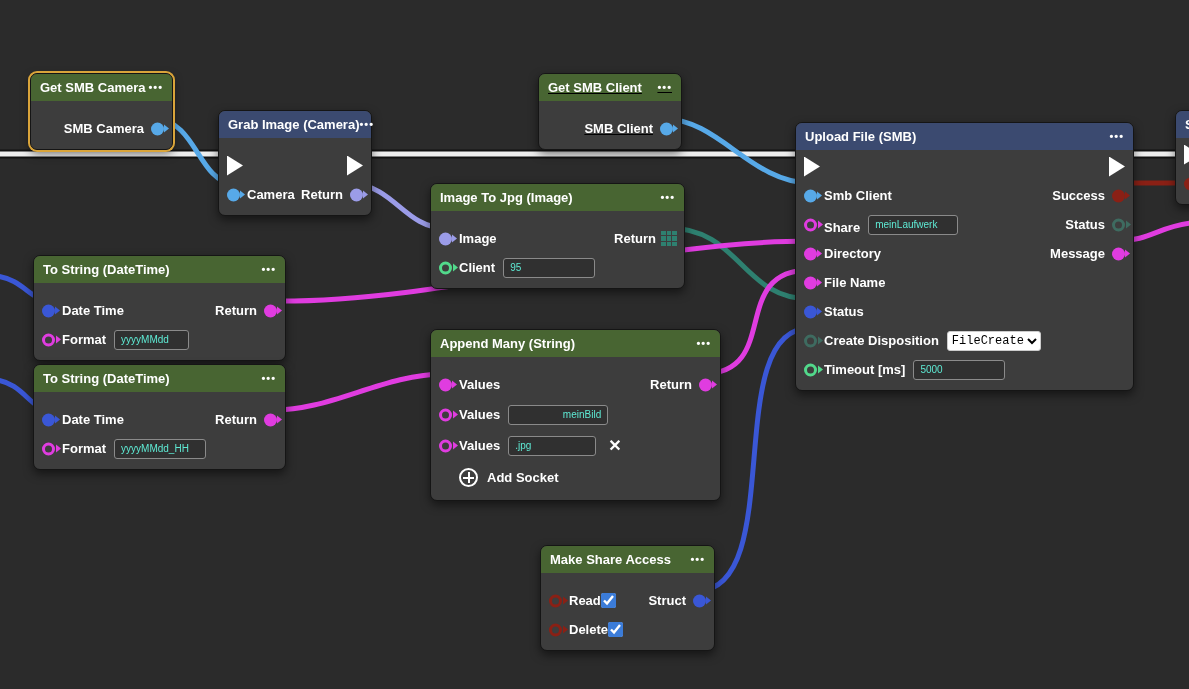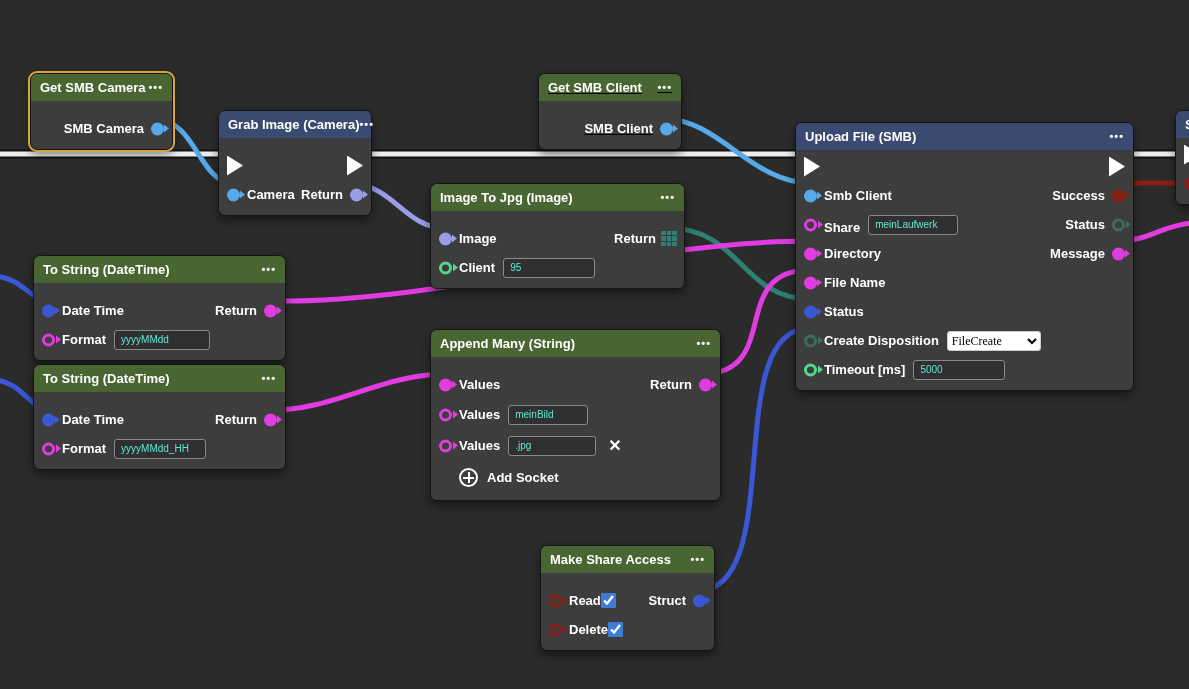--- a/index.html
+++ b/index.html
@@ -50,21 +50,21 @@
   
   .exec{position:absolute;width:16px;height:20px;background:#fff;top:50%;
         transform:translateY(-50%);clip-path:polygon(0 0,100% 50%,0 100%);cursor:crosshair;}
   .exec.in{left:8px;}
   .exec.out{right:8px;}
   
   .tin{background:#303030;border:1px solid #8a8a8a;border-radius:3px;color:#5eead4;
        font-size:10px;font-weight:normal;height:20px;padding:0 6px;box-sizing:border-box;
        font-family:"Liberation Sans",sans-serif;}
   .sel-ctl{background:#fff;color:#000;border:1px solid #ccc;border-radius:3px;height:20px;
-       font-size:12px;width:94px;font-family:Liberation Serif, serif;}
+       font-size:12px;width:94px;font-family:Liberation Mono, monospace;}
   .xbtn{margin-left:12px;font-size:16px;font-weight:bold;cursor:pointer;line-height:1;}
   .cb{width:15px;height:15px;accent-color:#3b7cd9;margin:0;}
   .plus{width:15px;height:15px;border:2px solid #fff;border-radius:50%;
         position:relative;margin-right:9px;flex:0 0 auto;}
   .plus::before{content:"";position:absolute;left:50%;top:2px;bottom:2px;width:2px;
         background:#fff;transform:translateX(-50%);}
   .plus::after{content:"";position:absolute;top:50%;left:2px;right:2px;height:2px;
         background:#fff;transform:translateY(-50%);}
   .addrow{cursor:pointer;}
 </style>
@@ -173,21 +173,21 @@
     <div class="rows">
       <div class="row spread">
         <span class="sock in filled c-blue"></span>
         <span class="lbl">Date Time</span>
         <span class="lbl">Return</span>
         <span class="sock out filled c-mag"></span>
       </div>
       <div class="row">
         <span class="sock in ring c-mag"></span>
         <span class="lbl">Format</span>
-        <input class="tin gap8" style="width: 96px;" value="yyyyMMdd">
+        <input class="tin gap8" style="width: 75px;" value="yyyyMMdd">
       </div>
     </div>
   </div>
 
   <div class="node" style="left:33px;top:364px;width:251px;">
     <div class="hdr green">
       <span class="lbl">To String (DateTime)</span>
       <span class="dots">•••</span>
     </div>
     <div class="rows">
@@ -213,21 +213,21 @@
     <div class="rows">
       <div class="row spread">
         <span class="sock in filled c-mag"></span>
         <span class="lbl">Values</span>
         <span class="lbl">Return</span>
         <span class="sock out filled c-mag"></span>
       </div>
       <div class="row tall">
         <span class="sock in ring c-mag"></span>
         <span class="lbl">Values</span>
-        <input class="tin gap8" style="width: 80px;" value="meinBild">
+        <input class="tin gap8" style="width: 100px; text-align: right;" value="meinBild">
       </div>
       <div class="row tall">
         <span class="sock in ring c-mag"></span>
         <span class="lbl">Values</span>
         <input class="tin gap8" style="width: 88px;" value=".jpg">
         <span class="xbtn">✕</span>
       </div>
       <div class="row addrow" style="height:33px;">
         <span class="plus"></span>
         <span class="lbl">Add Socket</span>

